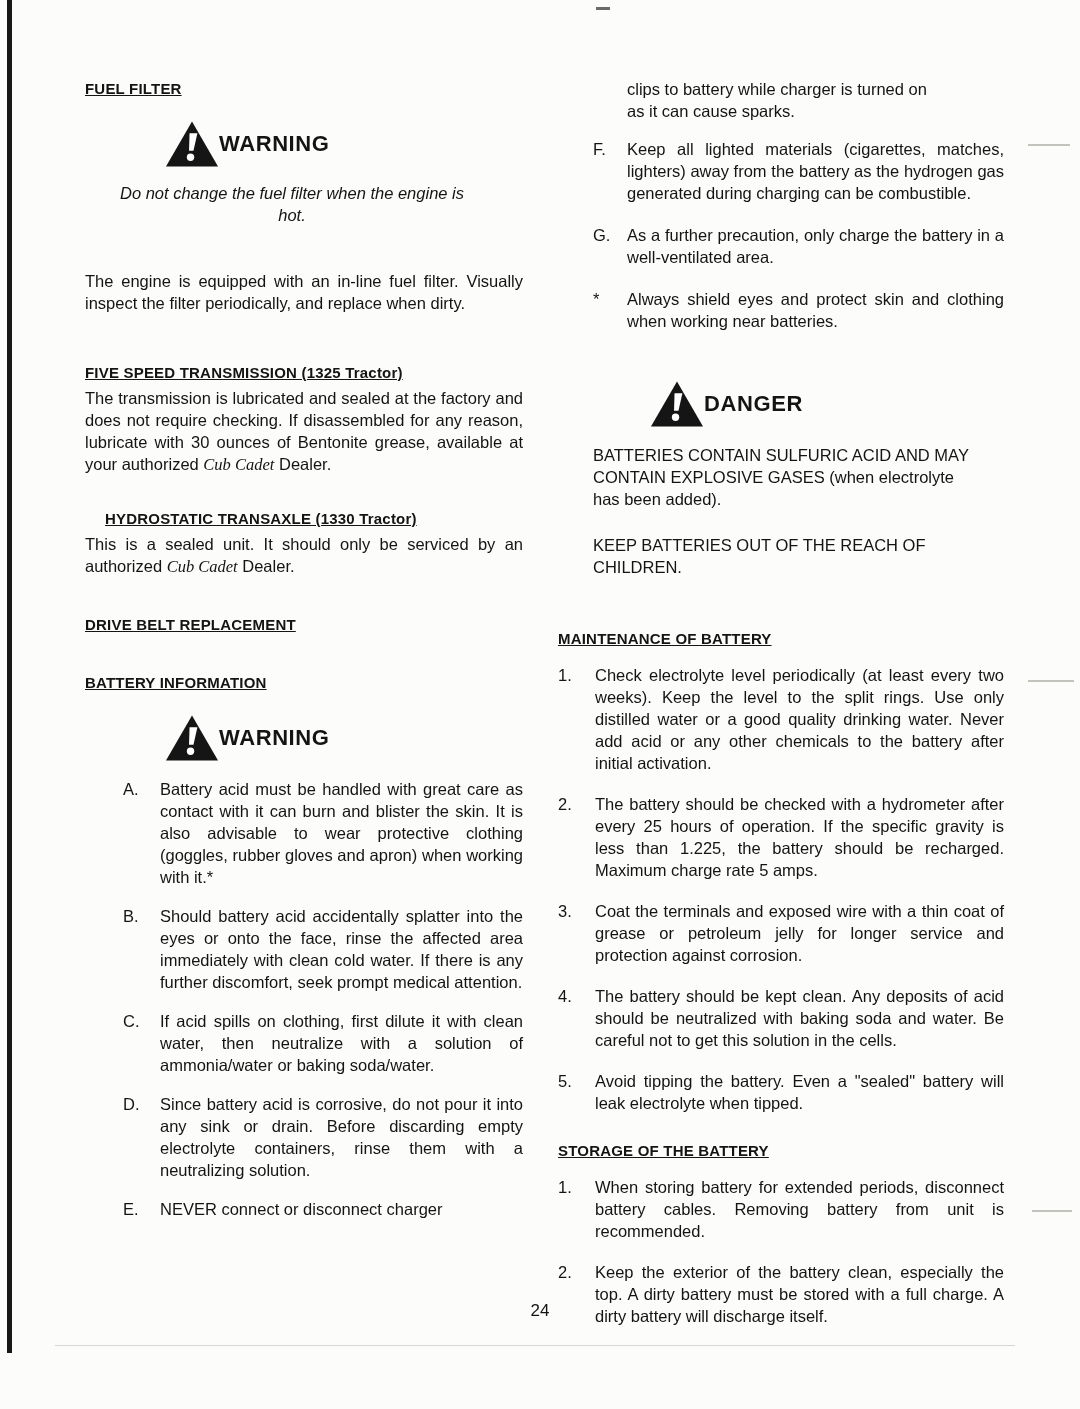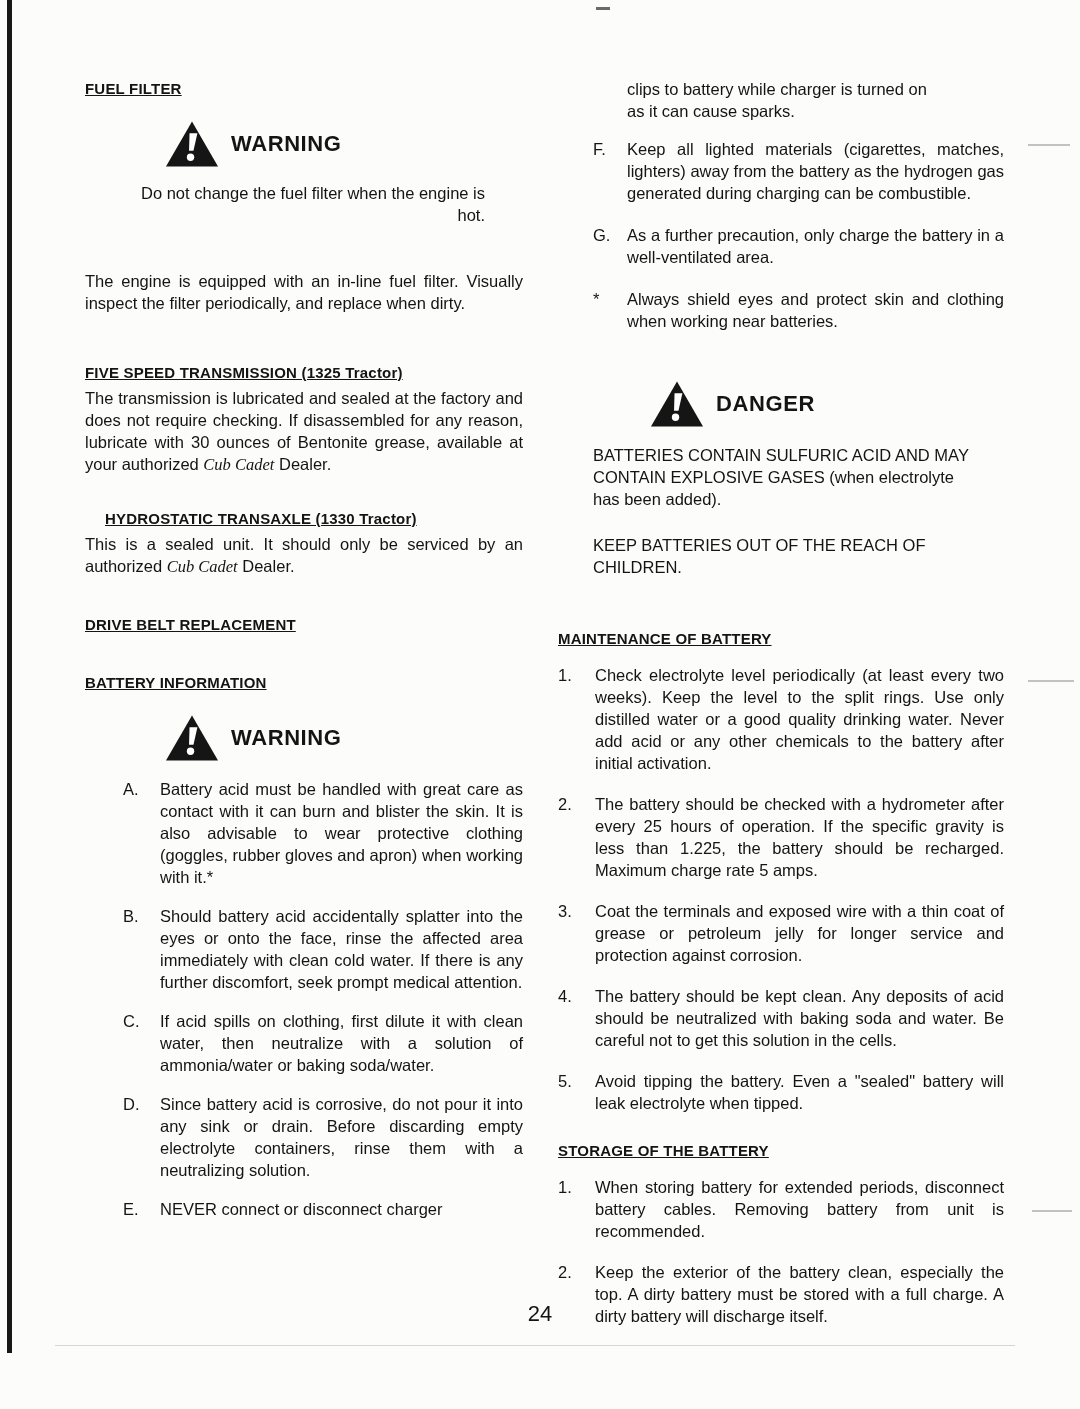--- a/index.html
+++ b/index.html
@@ -39,39 +39,39 @@
     line-height: 22px;
     margin: 0;
     text-align: justify;
   }
   .it { font-style: italic; font-family: Liberation Serif, serif; }
 
   
   .signal {
     display: flex;
     align-items: center;
-    gap: 12px;
     margin-top: 20px;
   }
   .signal .tri-wrap { width: 54px; height: 48px; flex: none; display: block; }
   .signal svg { width: 100%; height: 100%; display: block; }
   .signal .signal-label {
     font-size: 22px;
     font-weight: 700;
     letter-spacing: 0.6px;
   }
   .signal-warn-left { margin-left: 80px; }
   .signal-danger { margin-left: 92px; margin-top: 48px; }
 
   .warn-note {
     font-size: 16.5px;
     line-height: 22px;
-    margin: 14px 0 0 38px;
+    margin: 14px 0 0 26px;
     width: 362px;
-    text-align: right;
+    text-align: center;
+    font-style: italic;
   }
 
   
   .li {
     display: flex;
     font-size: 16.5px;
     line-height: 22px;
     margin-bottom: 17px;
   }
   .li .marker { flex: none; }
@@ -110,21 +110,21 @@
   .mt-section-3 { margin-top: 36px; }
   .mt-section-4 { margin-top: 36px; }
   .mt-maint     { margin-top: 50px; margin-bottom: 14px; }
   .mt-storage   { margin-top: 26px; margin-bottom: 14px; }
 
   .page-number {
     position: absolute;
     left: 0; right: 0;
     top: 1301px;
     text-align: center;
-    font-size: 22px;
+    font-size: 17px;
   }
 </style>
 </head>
 <body>
 
 <div class="page">
 
   <div class="edge-bar"></div>
   <div class="bottom-rule"></div>
   <div class="dash dash-top"></div>

